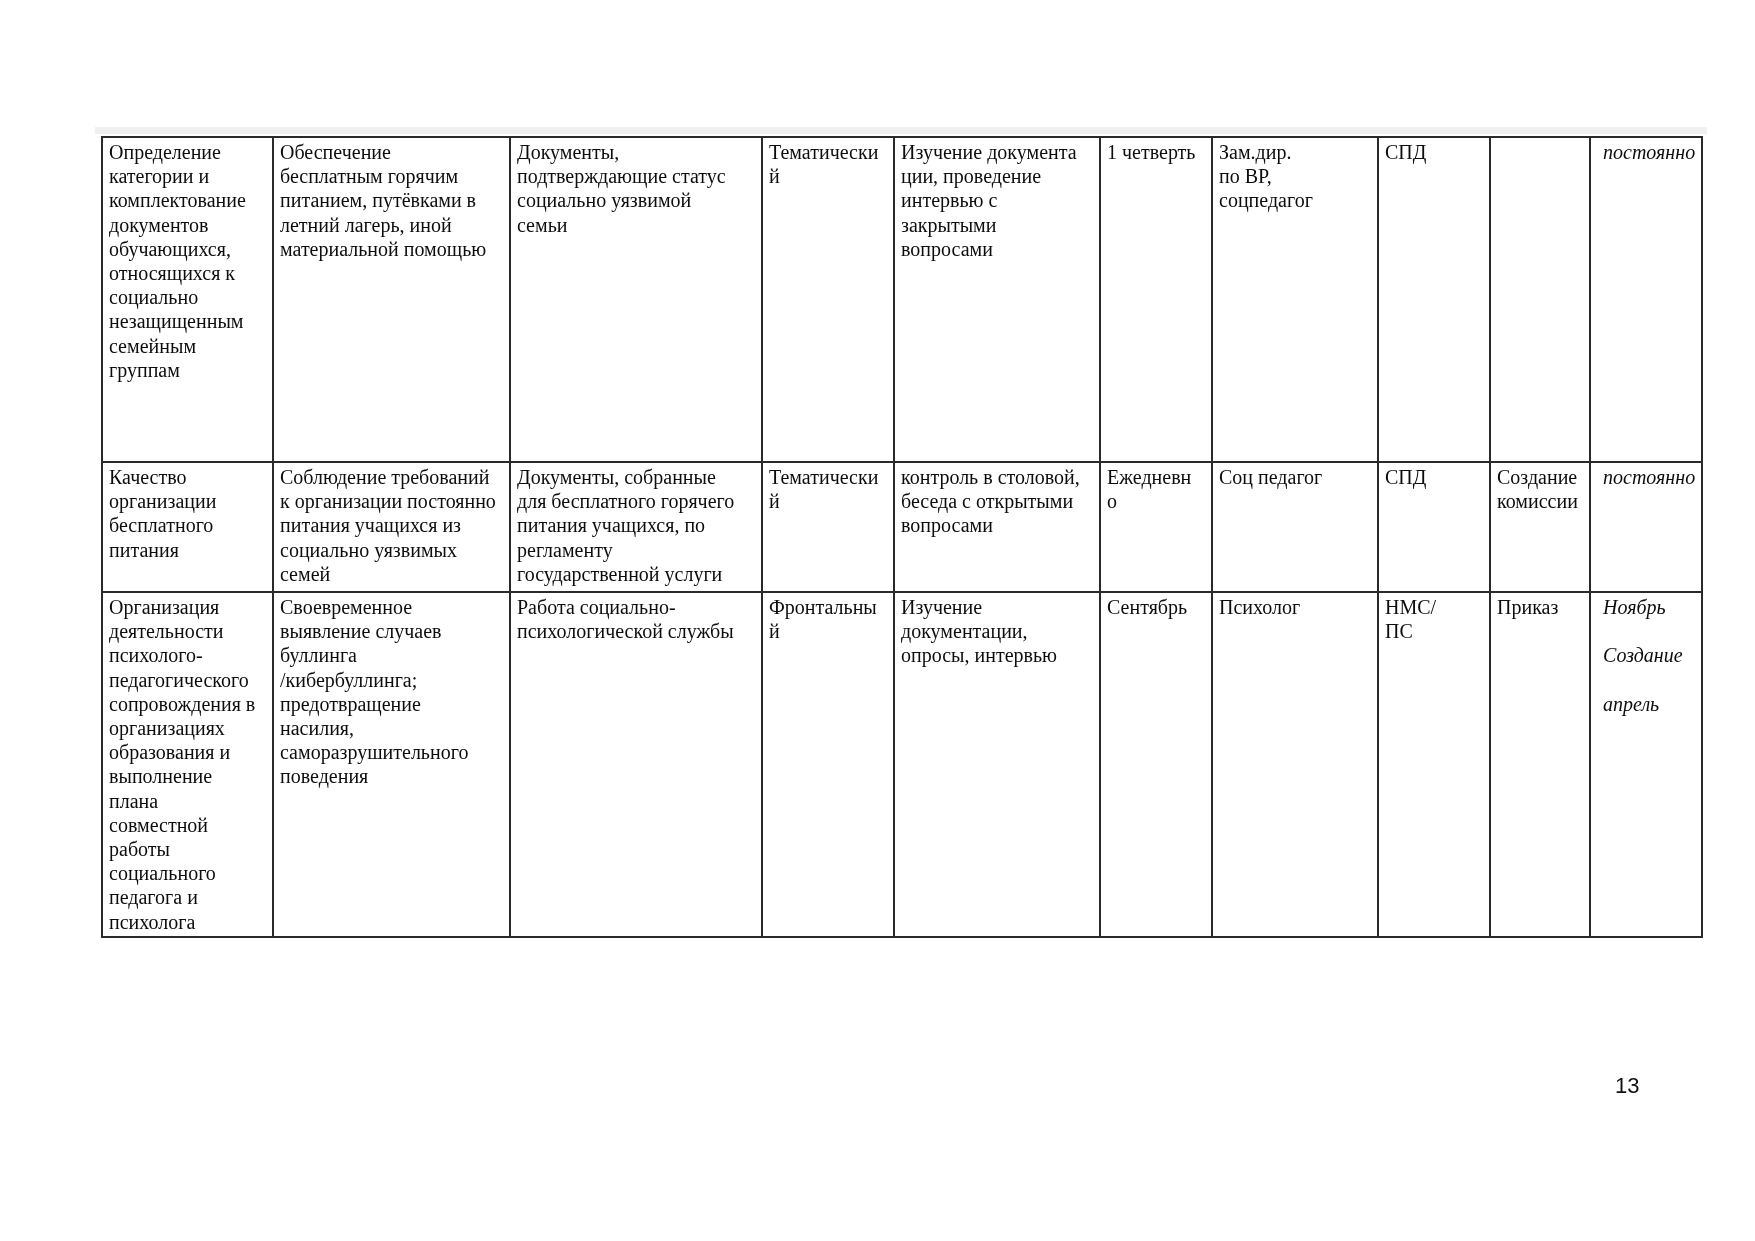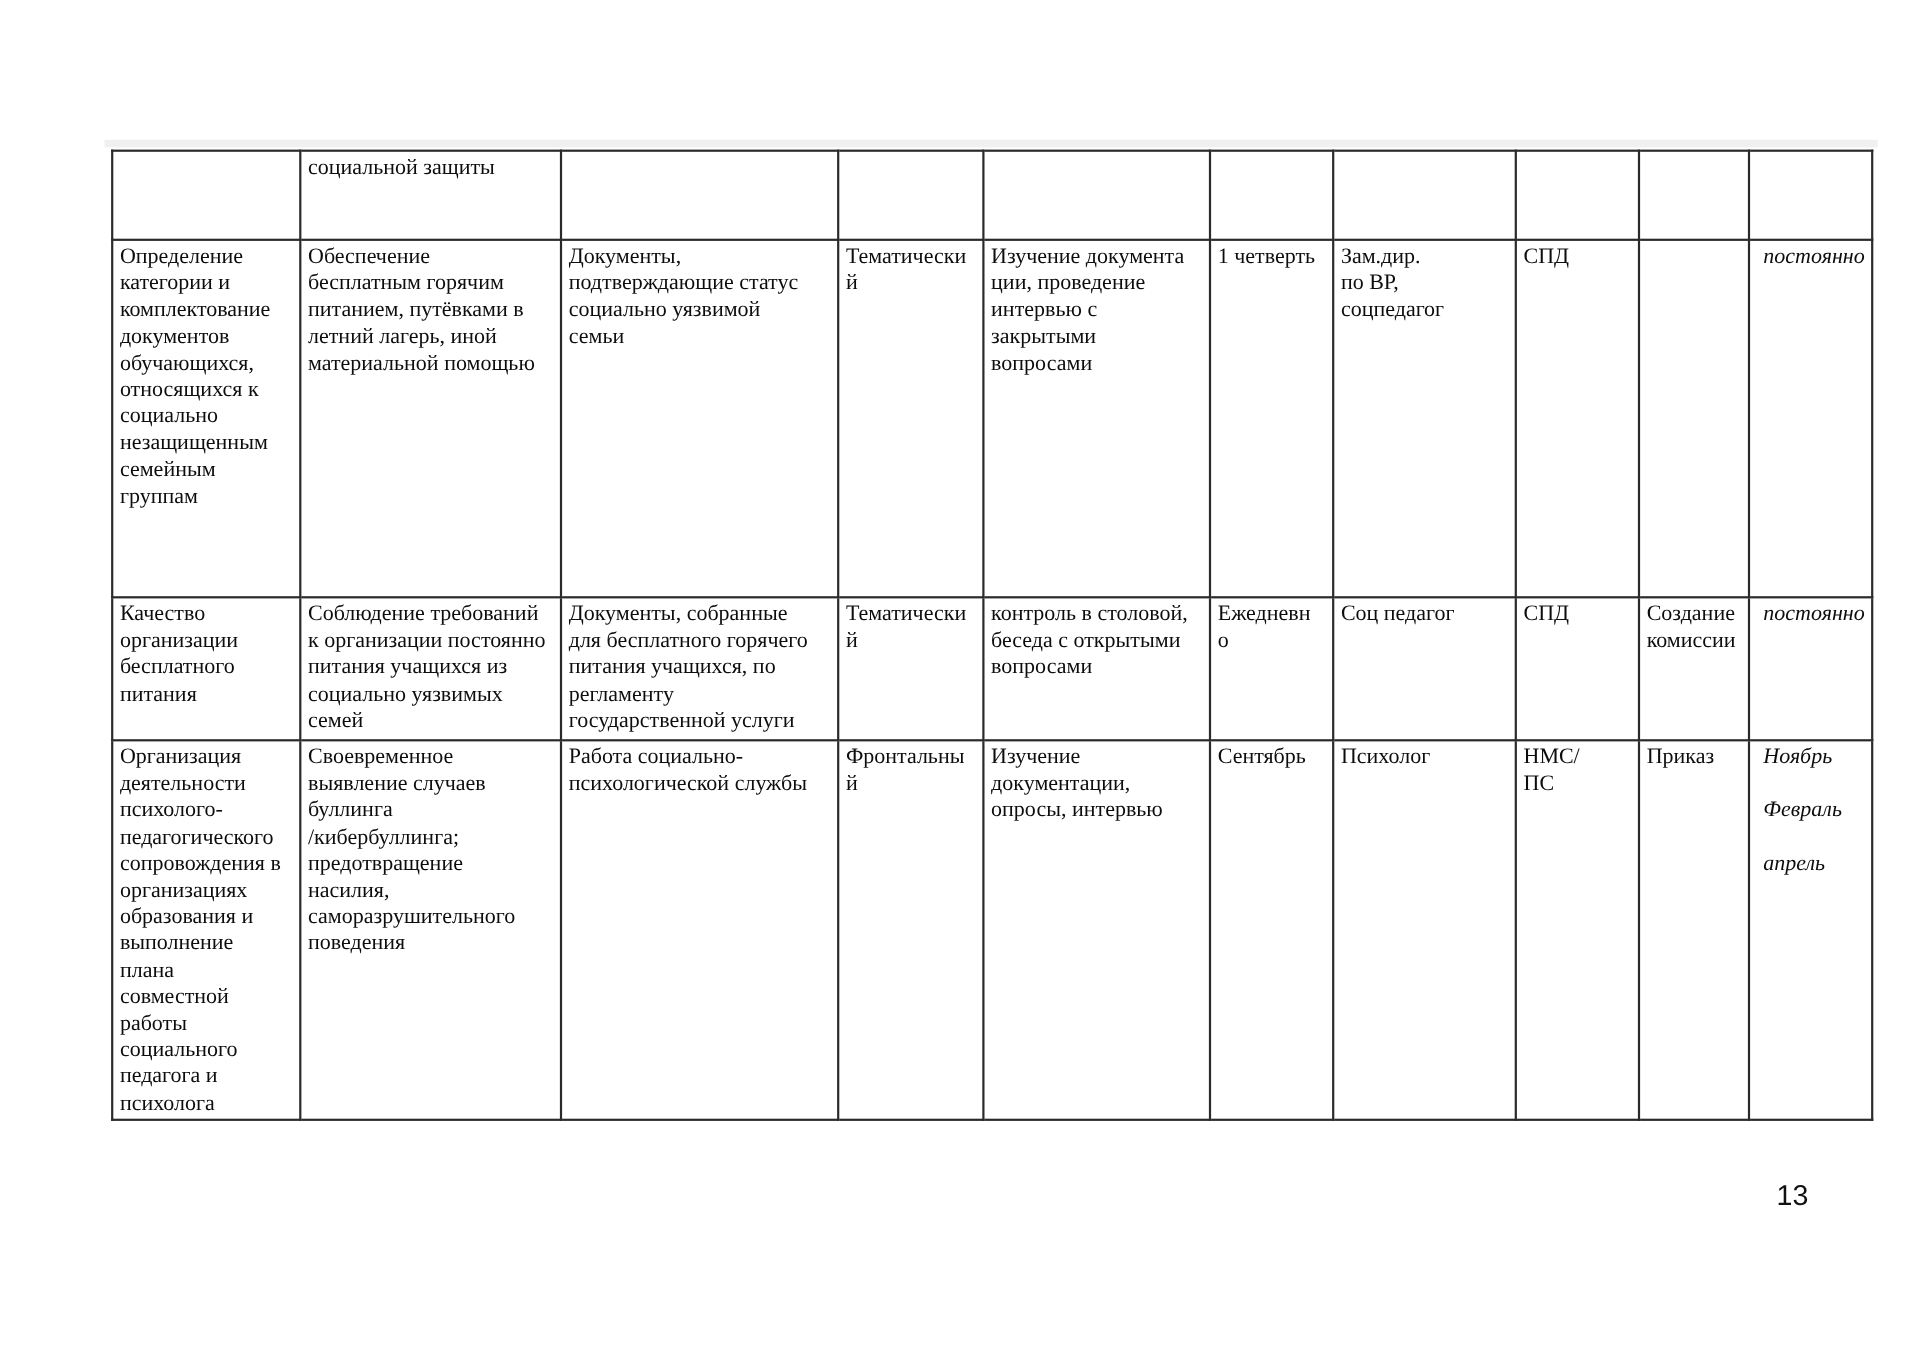--- a/index.html
+++ b/index.html
@@ -62,21 +62,21 @@
   .col5 { width: 112px; }
   .col6 { width: 166px; }
   .col7 { width: 112px; }
   .col8 { width: 100px; }
   .col9 { width: 112px; }
   .page-number {
     position: absolute;
     left: 1615px;
     top: 1073px;
     font-family: "Liberation Sans", "DejaVu Sans", sans-serif;
-    font-size: 26px;
+    font-size: 22px;
     line-height: 26px;
     color: #111111;
   }
 </style>
 </head>
 <body>
 
 <div class="page">
 
   <div class="continuation-shade"></div>
@@ -88,32 +88,20 @@
         <col class="col2">
         <col class="col3">
         <col class="col4">
       <col class="col5">
         <col class="col6">
         <col class="col7">
         <col class="col8">
         <col class="col9">
     </colgroup>
     <tbody id="table-body">
-        <tr class="r0">
-          <td></td>
-          <td>социальной защиты</td>
-          <td></td>
-          <td></td>
-          <td></td>
-          <td></td>
-          <td></td>
-          <td></td>
-          <td></td>
-          <td></td>
-        </tr>
         <tr class="r1">
           <td>Определение
 категории и
 комплектование
 документов
 обучающихся,
 относящихся к
 социально
 незащищенным
 семейным
@@ -200,21 +188,21 @@
           <td>Изучение
 документации,
 опросы, интервью</td>
           <td>Сентябрь</td>
           <td>Психолог</td>
           <td>НМС/
 ПС</td>
           <td>Приказ</td>
           <td>Ноябрь
 
-Февраль
+Создание
 
 апрель</td>
         </tr>
       </tbody>
   </table>
 
   <div class="page-number">13</div>
 
 </div>
 

